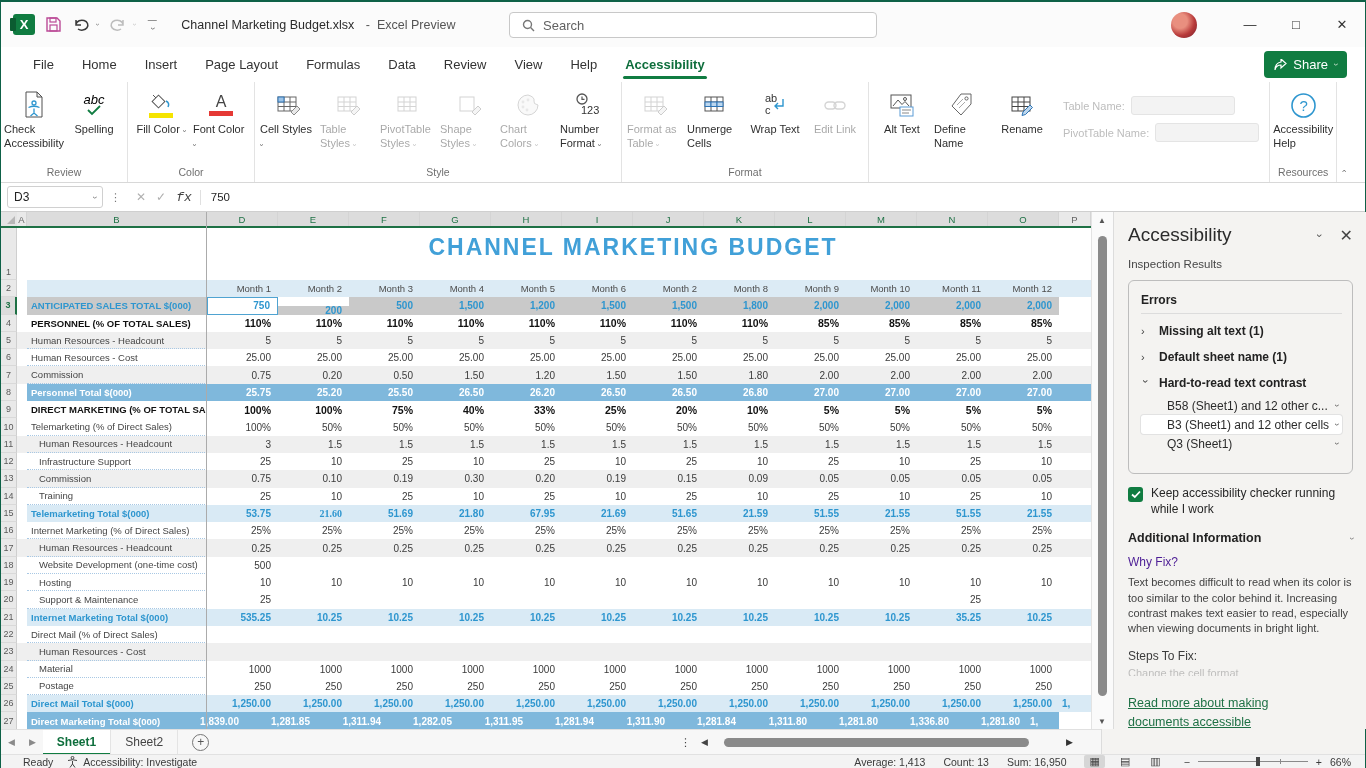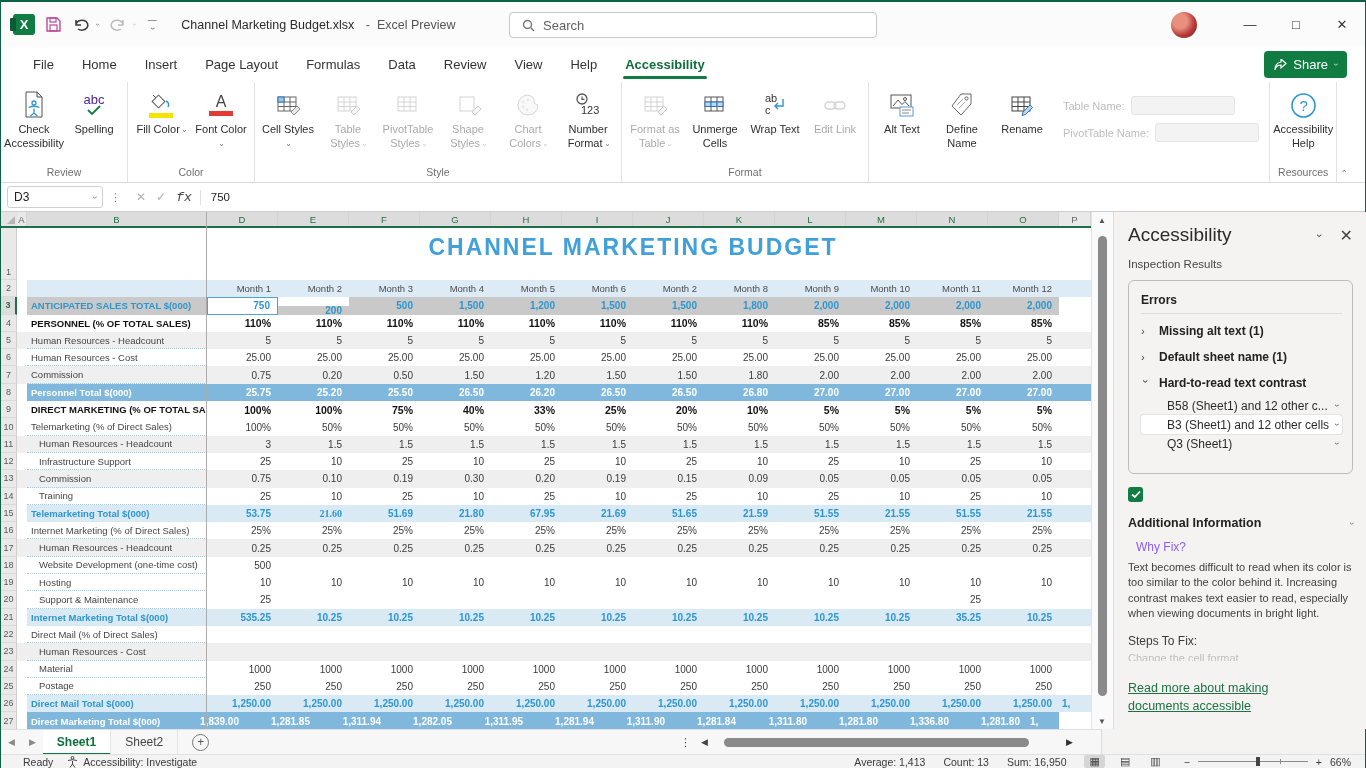--- a/index.html
+++ b/index.html
@@ -39,24 +39,24 @@
   .chev { display:inline-block; transform:rotate(90deg); font-size:9px; line-height:1; }
 
   
   .ribbon { position:absolute; left:0; top:80px; right:0; height:101px; background:#fff; border-bottom:1px solid #d8d8d8; }
   .ribbon-groups { display:flex; height:100px; }
   .rgroup { display:flex; flex-direction:column; border-right:1px solid #e3e3e3; padding:2px 4px 0; }
   .rgroup-content { flex:1; display:flex; align-items:flex-start; gap:2px; padding-top:2px; }
   .rgroup-label { text-align:center; font-size:10.5px; color:#6f6f6f; padding:3px 0 4px; }
   .rbtn { width:58px; min-width:50px; display:flex; flex-direction:column; align-items:center; gap:3px; padding:4px 1px 2px; border-radius:3px; }
   .rbtn .ric { height:30px; display:flex; align-items:center; justify-content:center; flex-direction:column; }
-  .rbtn .rlabel { font-size:11px; color:#2f2f2f; text-align:center; line-height:1.25; }
+  .rbtn .rlabel { font-size:11px; color:#2f2f2f; line-height:1.25; }
   .rbtn.dis { opacity:.42; filter:grayscale(1); }
   .rbtn .chev { font-size:8px; color:#555; }
-  .ic-abc { font-size:13px; color:#4c1d95; line-height:11px; }
+  .ic-abc { font-size:13px; color:#000000; line-height:11px;font-style:italic; }
   .colorbar { width:24px; height:5px; margin-top:2px; }
   .big-a { font-size:16px; color:#444; line-height:15px; font-weight:normal; }
   .nfields { display:flex; flex-direction:column; gap:8px; padding:10px 6px 0 10px; }
   .nfield { display:flex; align-items:center; gap:6px; }
   .nfield .flabel { font-size:11px; color:#bdbdbd; white-space:nowrap; }
   .nfield .finput { width:104px; height:19px; background:#f3f3f3; border:1px solid #e4e4e4; border-radius:3px; }
   .ribbon-collapse { position:absolute; right:20px; bottom:6px; color:#555; font-size:9px; transform:rotate(-90deg); }
 
   
   .formulabar { position:absolute; left:0; top:181px; right:0; height:29px; background:#fff; border-bottom:1px solid #cfcfcf;
@@ -123,21 +123,21 @@
   .insp-item .exp { font-size:11px; color:#444; font-weight:normal; width:8px; }
   .insp-sub { display:flex; align-items:center; font-size:12px; color:#2b2b2b; padding:2.5px 4px 2.5px 26px; border-radius:3px; }
   .insp-sub .slabel { flex:1; white-space:nowrap; overflow:hidden; text-overflow:ellipsis; }
   .insp-sub .chev { color:#444; }
   .insp-sub.selected { background:#fff; box-shadow:0 0 0 1px #e2e2e2; }
   .keep-row { display:flex; gap:8px; margin-top:12px; font-size:12px; color:#262626; line-height:1.3; }
   .cbx { width:15px; height:15px; min-width:15px; background:#107C41; border-radius:3px; display:flex; align-items:center; justify-content:center; margin-top:1px; }
   .addl { display:flex; align-items:center; margin-top:14px; }
   .addl .t { font-size:12.5px; font-weight:bold; color:#222; flex:1; }
   .addl .chev { color:#666; }
-  .whyfix { font-size:12px; color:#8b5cf6; margin-top:10px;margin-left:8px; }
+  .whyfix { font-size:12px; color:#4c1d95; margin-top:10px; }
   .why-text { font-size:11px; color:#424242; line-height:1.4; margin-top:6px; }
   .steps { font-size:12px; color:#3b3b3b; margin-top:12px; }
   .steps-faded { font-size:11px; color:#8a8a8a; opacity:.5; height:9px; overflow:hidden; margin-top:4px; }
   .pane-link { display:block; margin-top:18px; font-size:12.5px; color:#1E7145; text-decoration:underline; line-height:1.5; width:200px; }
 
   
   .tabbar { position:absolute; left:0; top:727px; width:1100px; height:25px; background:#f7f7f7; border-top:1px solid #e0e0e0;
             display:flex; align-items:center; }
   .tab-nav { color:#8a8a8a; font-size:9px; padding:0 7px; }
   .stab { height:25px; display:flex; align-items:center; padding:0 14px; font-size:12px; color:#444; position:relative; }
@@ -1037,20 +1037,21 @@
             <span class="chev">›</span>
           </div>
         </div>
 
       <div class="keep-row">
         <div class="cbx">
           <svg width="10" height="9" viewBox="0 0 10 9">
               <path d="M1 4.5 L3.8 7 L9 1.5" stroke="#fff" stroke-width="1.8" fill="none"></path>
             </svg>
         </div>
+        <div>Keep accessibility checker running while I work</div>
       </div>
 
       <div class="addl">
         <div class="t">Additional Information</div>
         <div class="chev">›</div>
       </div>
       <div class="whyfix">Why Fix?</div>
       <div class="why-text">Text becomes difficult to read when its color is too similar to the color behind it. Increasing contrast makes text easier to read, especially when viewing documents in bright light.</div>
       <div class="steps">Steps To Fix:</div>
       <div class="steps-faded">Change the cell format</div>

